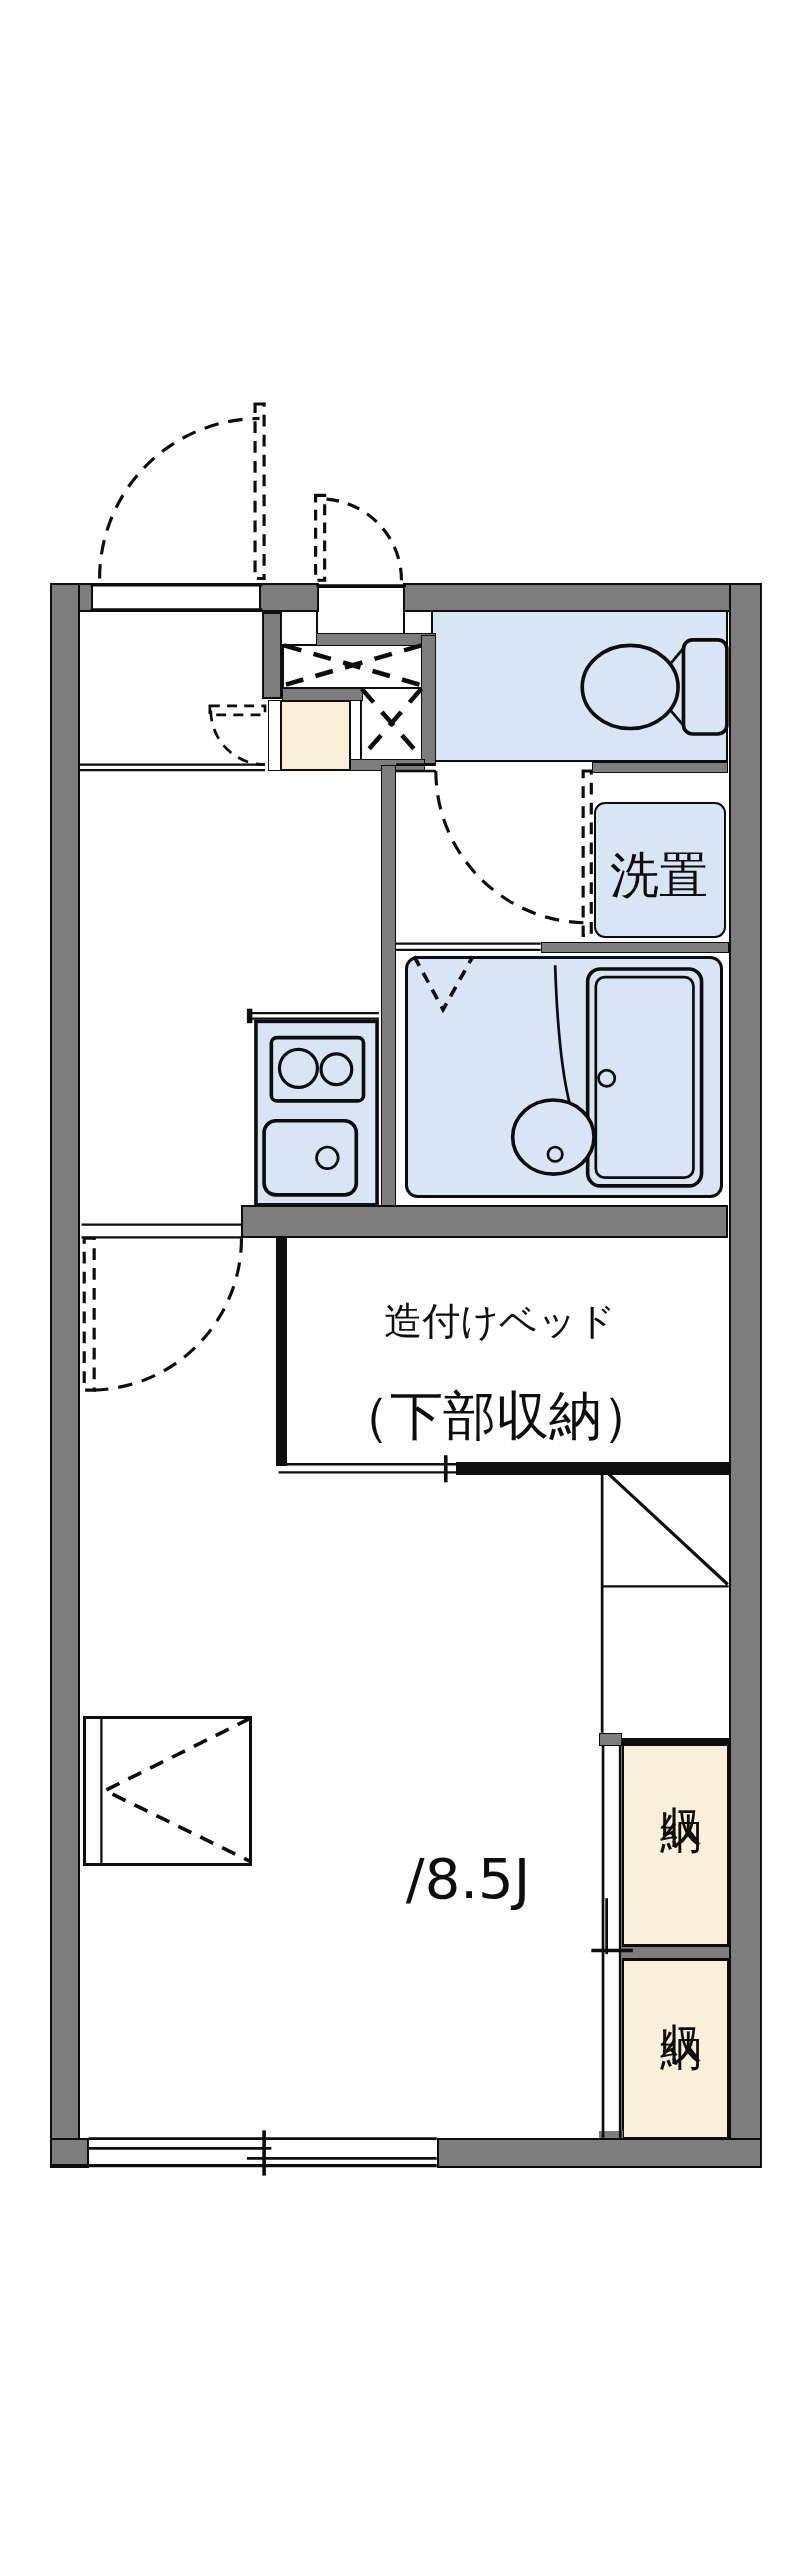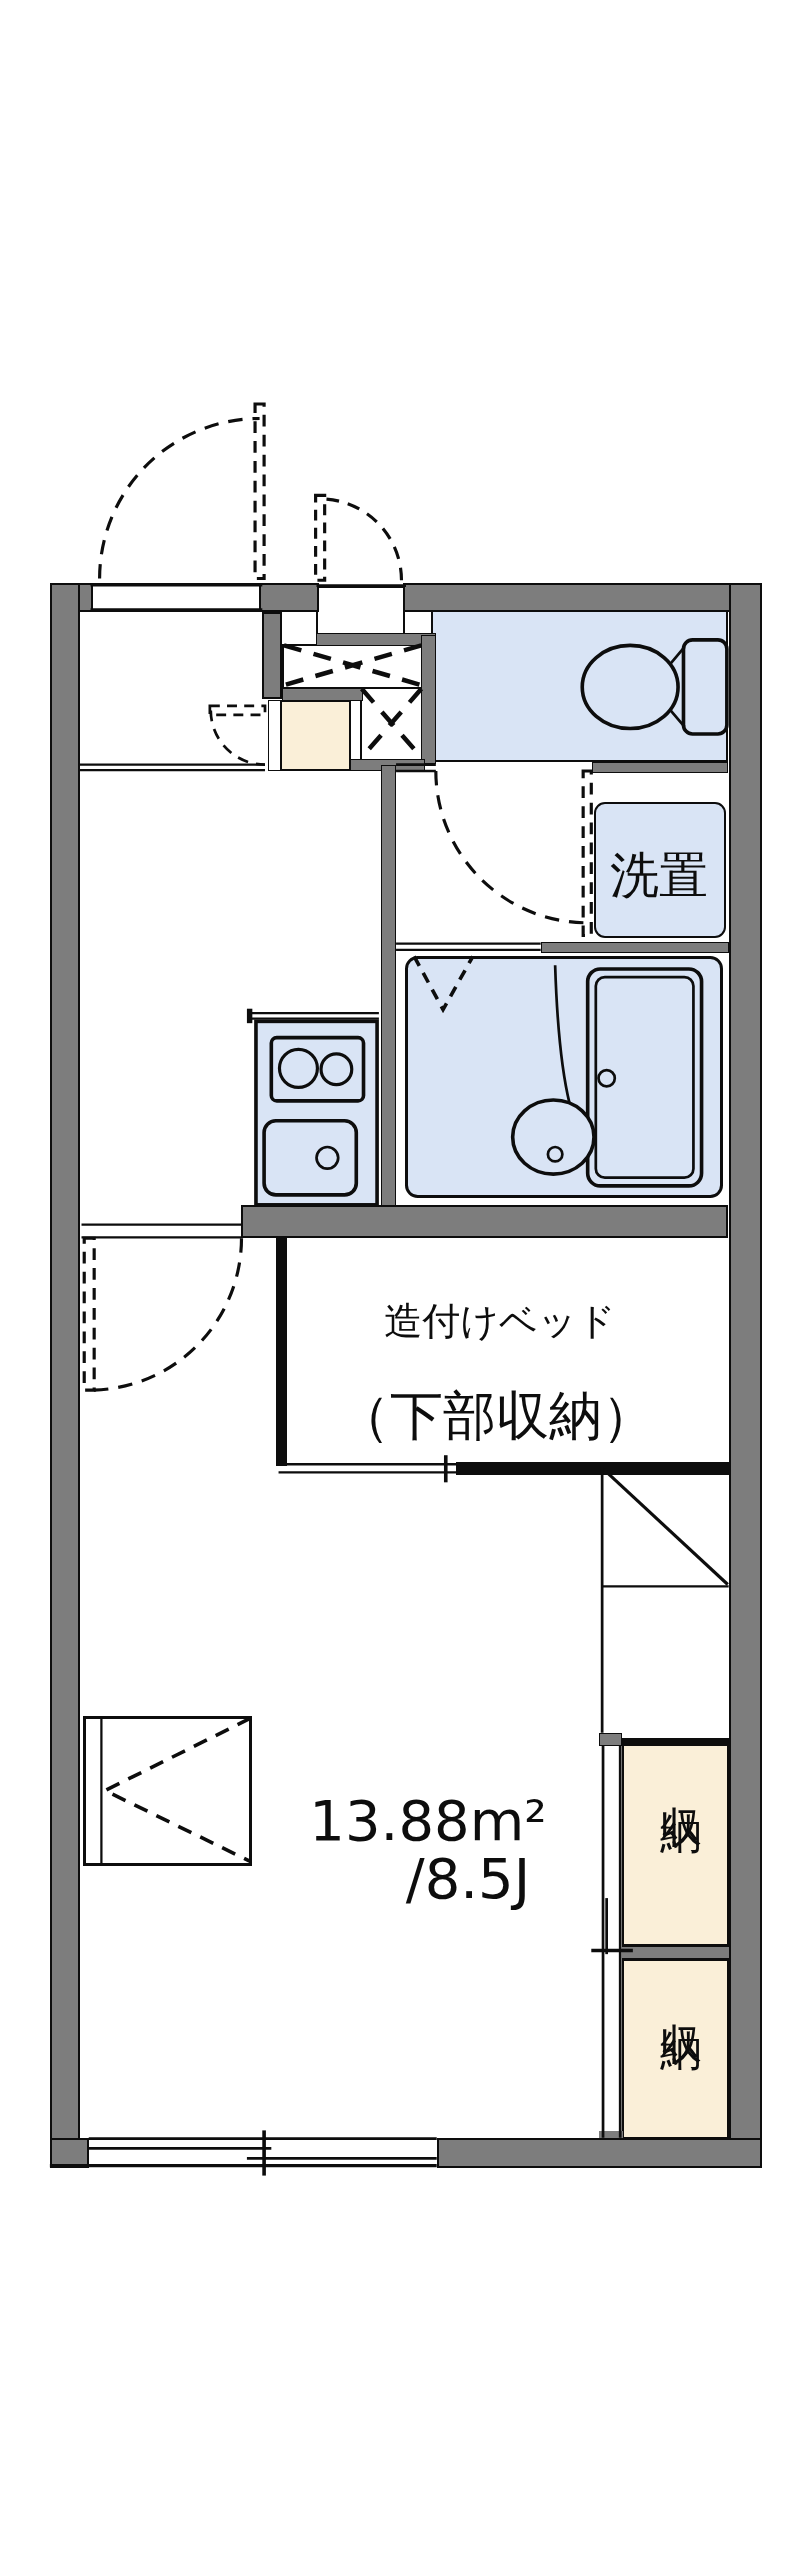--- a/index.html
+++ b/index.html
@@ -129,20 +129,19 @@
       <path d="M 55 2396 H 483" stroke-width="3.5"></path>
       <path d="M 292 2357 V 2407" stroke-width="4"></path>
     </g>
   </svg>
 
   <div class="label" style="left:659px;top:843px;font-size:49px;">洗置</div>
 
   <div class="label" style="left:500px;top:1296px;font-size:38px;text-align:right;">造付けベッド</div>
   <div class="label" style="left:496px;top:1361px;font-size:53px;margin-top:20px;">（下部収納）</div>
 
-  <div class="label" style="left:428px;top:1788px;font-size:56px;">13.88m²</div>
   <div class="label" style="left:424px;top:1846px;font-size:56px;margin-left:44px;">/8.5J</div>
 
   <div class="v-label" style="left:653px;top:1773px;font-size:42px;">収納</div>
   <div class="v-label" style="left:653px;top:1990px;font-size:42px;">収納</div>
 
 </div>
 
 
 </body></html>

